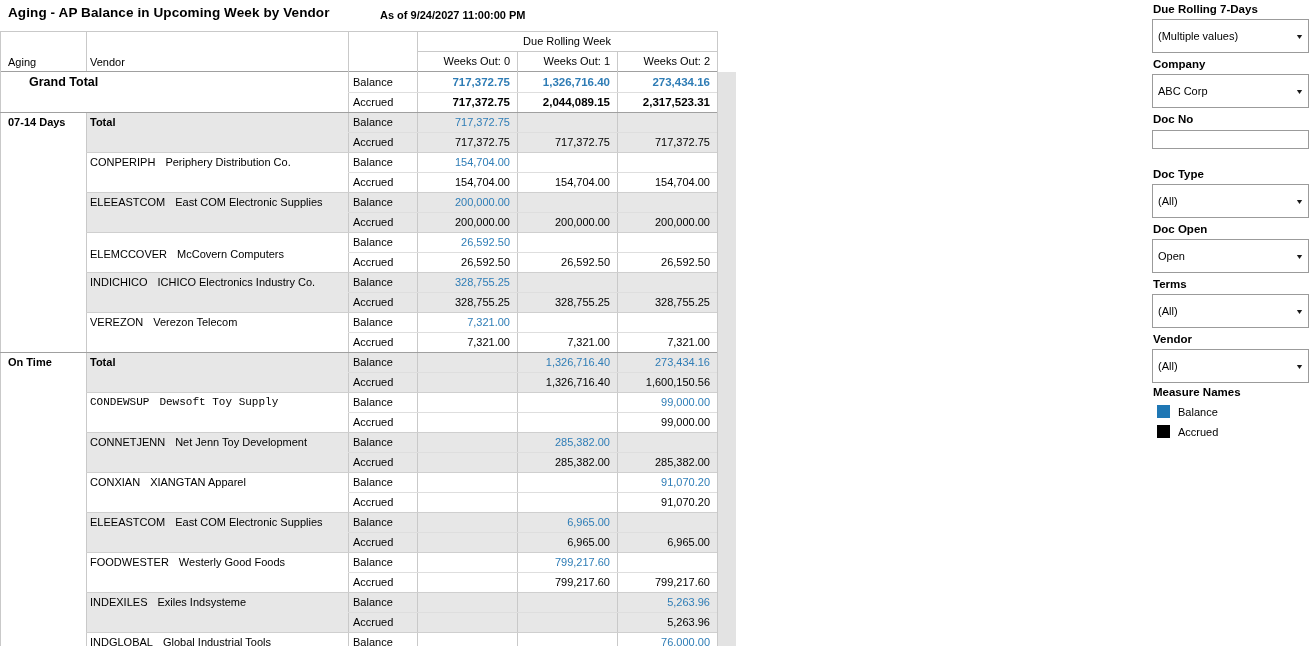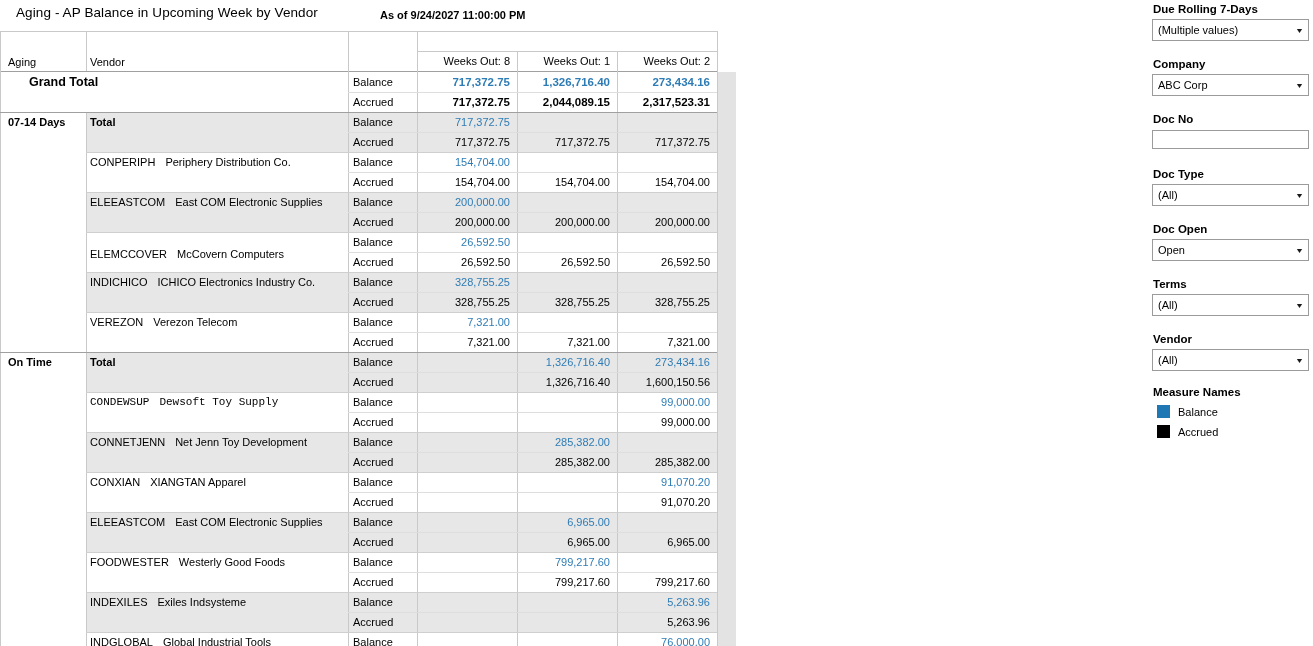--- a/index.html
+++ b/index.html
@@ -2,21 +2,21 @@
 <html><head>
 <meta charset="utf-8">
 <style>
   * { margin:0; padding:0; box-sizing:border-box; }
   html,body { background:#fff; }
   #root {
     position:relative; width:1313px; height:646px; overflow:hidden;
     background:#fff; font-family:"Liberation Sans", sans-serif; color:#000;
   }
   
-  #page-title { position:absolute; left:8px; top:5px; font-size:13.5px; font-weight:normal; letter-spacing:.1px;margin-left:8px; }
+  #page-title { position:absolute; left:8px; top:5px; font-size:13.5px; font-weight:bold; letter-spacing:.1px; }
   #page-subtitle { position:absolute; left:380px; top:9px; font-size:11px; font-weight:600; }
 
   
   .cell { position:absolute; font-size:11px; line-height:20px; white-space:nowrap; overflow:hidden; z-index:3; }
   .hline, .vline { position:absolute; z-index:2; }
   .band { position:absolute; z-index:1; }
   .val { text-align:right; padding-right:7px; }
   .measure { padding-left:5px; }
   .aging-lbl { font-weight:bold; padding-left:8px; }
   .vendor-cell { padding-left:4px; }
@@ -33,21 +33,21 @@
   #hdr-w0 { left:417px; top:51px; width:100px; height:20px; line-height:20px; text-align:right; padding-right:7px; }
   #hdr-w1 { left:517px; top:51px; width:100px; height:20px; line-height:20px; text-align:right; padding-right:7px; }
   #hdr-w2 { left:617px; top:51px; width:100px; height:20px; line-height:20px; text-align:right; padding-right:7px; }
 
   #scroll-strip { position:absolute; left:718px; top:72px; width:18px; height:574px; background:#e3e3e3; z-index:0; }
 
   
   .filter { position:absolute; left:1152px; width:157px; }
   .flabel { font-size:11.5px; font-weight:bold; margin:0 0 4px 1px; }
   .fbox {
-    height:22px; border:1px solid #9b9b9b; background:#fff; display:flex;
+    height:34px; border:1px solid #9b9b9b; background:#fff; display:flex;
     align-items:center; justify-content:space-between; padding:0 5px; cursor:default;
   }
   .fval { font-size:11px; }
   .caret { font-size:7px; color:#1a1a1a; transform:scaleX(1.3); }
   .finput {
     width:157px; height:19px; border:1px solid #9b9b9b; background:#fff;
     font-family:"Liberation Sans", sans-serif; font-size:11px; padding:0 5px;
   }
   .legend { position:absolute; left:1152px; width:157px; }
   .litem { display:flex; align-items:center; margin-top:7px; }
@@ -57,21 +57,22 @@
 </head>
 <body>
 
 <div id="root">
 
   <div id="page-title">Aging - AP Balance in Upcoming Week by Vendor</div>
   <div id="page-subtitle">As of 9/24/2027 11:00:00 PM</div>
 
   <div id="hdr-aging" class="hcell">Aging</div>
   <div id="hdr-vendor" class="hcell">Vendor</div>
-  <div id="hdr-w0" class="hcell">Weeks Out: 8</div>
+  <div id="hdr-span" class="hcell">Due Rolling Week</div>
+  <div id="hdr-w0" class="hcell">Weeks Out: 0</div>
   <div id="hdr-w1" class="hcell">Weeks Out: 1</div>
   <div id="hdr-w2" class="hcell">Weeks Out: 2</div>
 
   <div id="table-layer">
       <div class="hline" style="left: 0px; top: 31px; width: 717px; height: 1px; background: rgb(201, 201, 201);"></div>
       <div class="hline" style="left: 417px; top: 51px; width: 300px; height: 1px; background: rgb(201, 201, 201);"></div>
       <div class="hline" style="left: 0px; top: 71px; width: 717px; height: 1px; background: rgb(160, 160, 160);"></div>
       <div class="vline" style="left: 0px; top: 31px; width: 1px; height: 615px; background: rgb(201, 201, 201);"></div>
       <div class="vline" style="left: 717px; top: 31px; width: 1px; height: 615px; background: rgb(201, 201, 201);"></div>
       <div class="vline" style="left: 348px; top: 31px; width: 1px; height: 615px; background: rgb(201, 201, 201);"></div>

